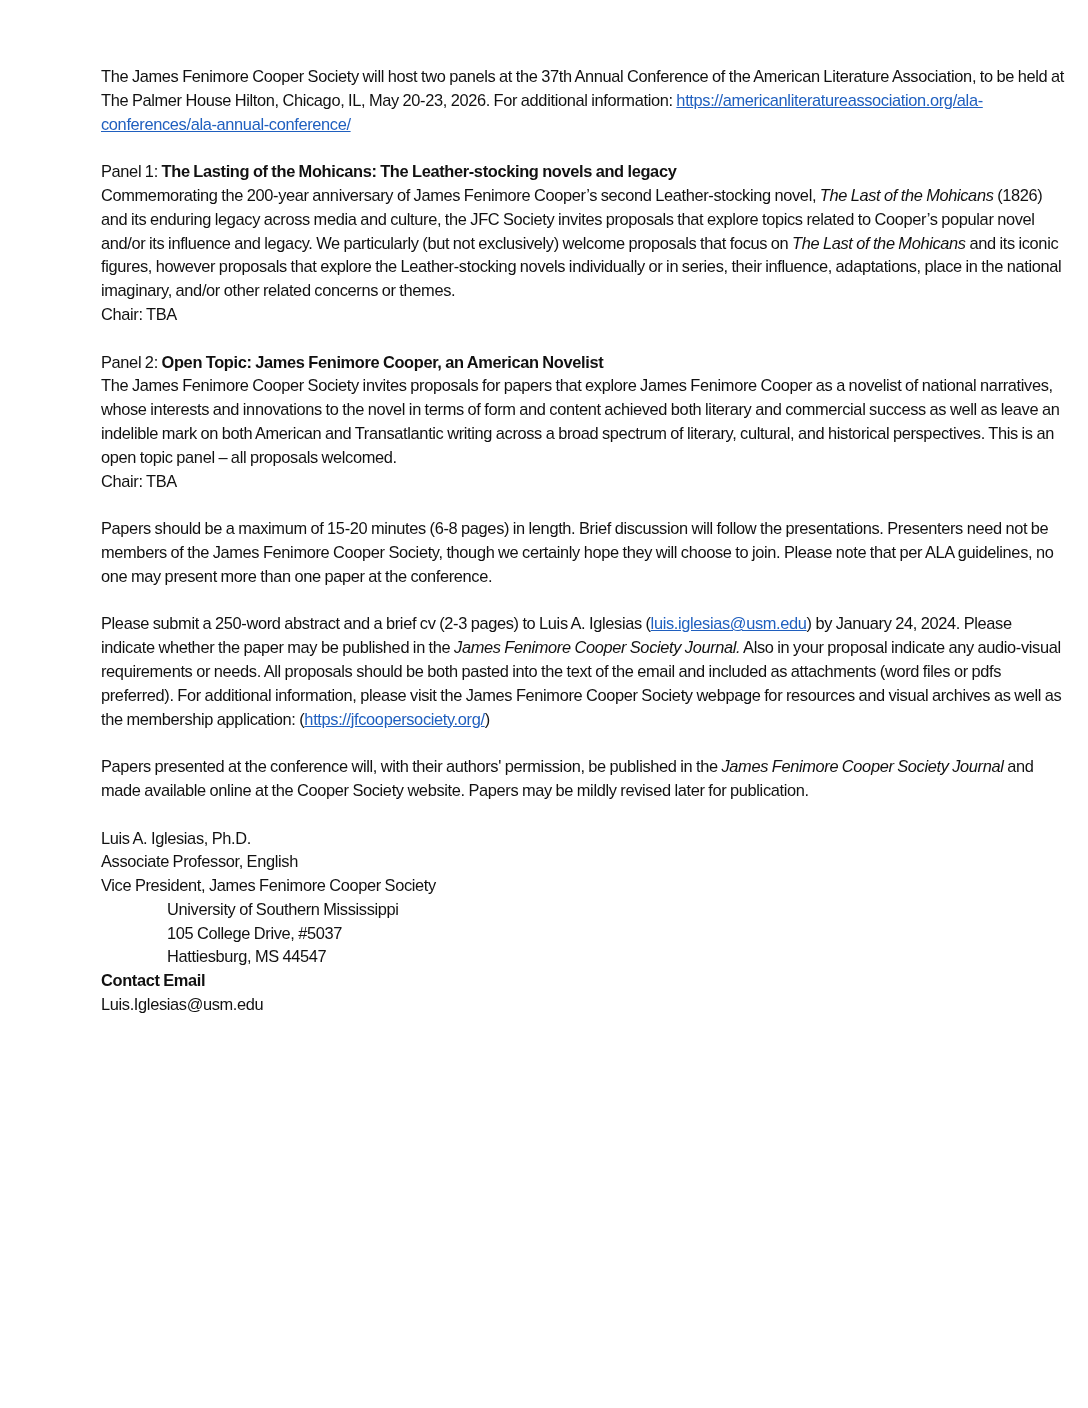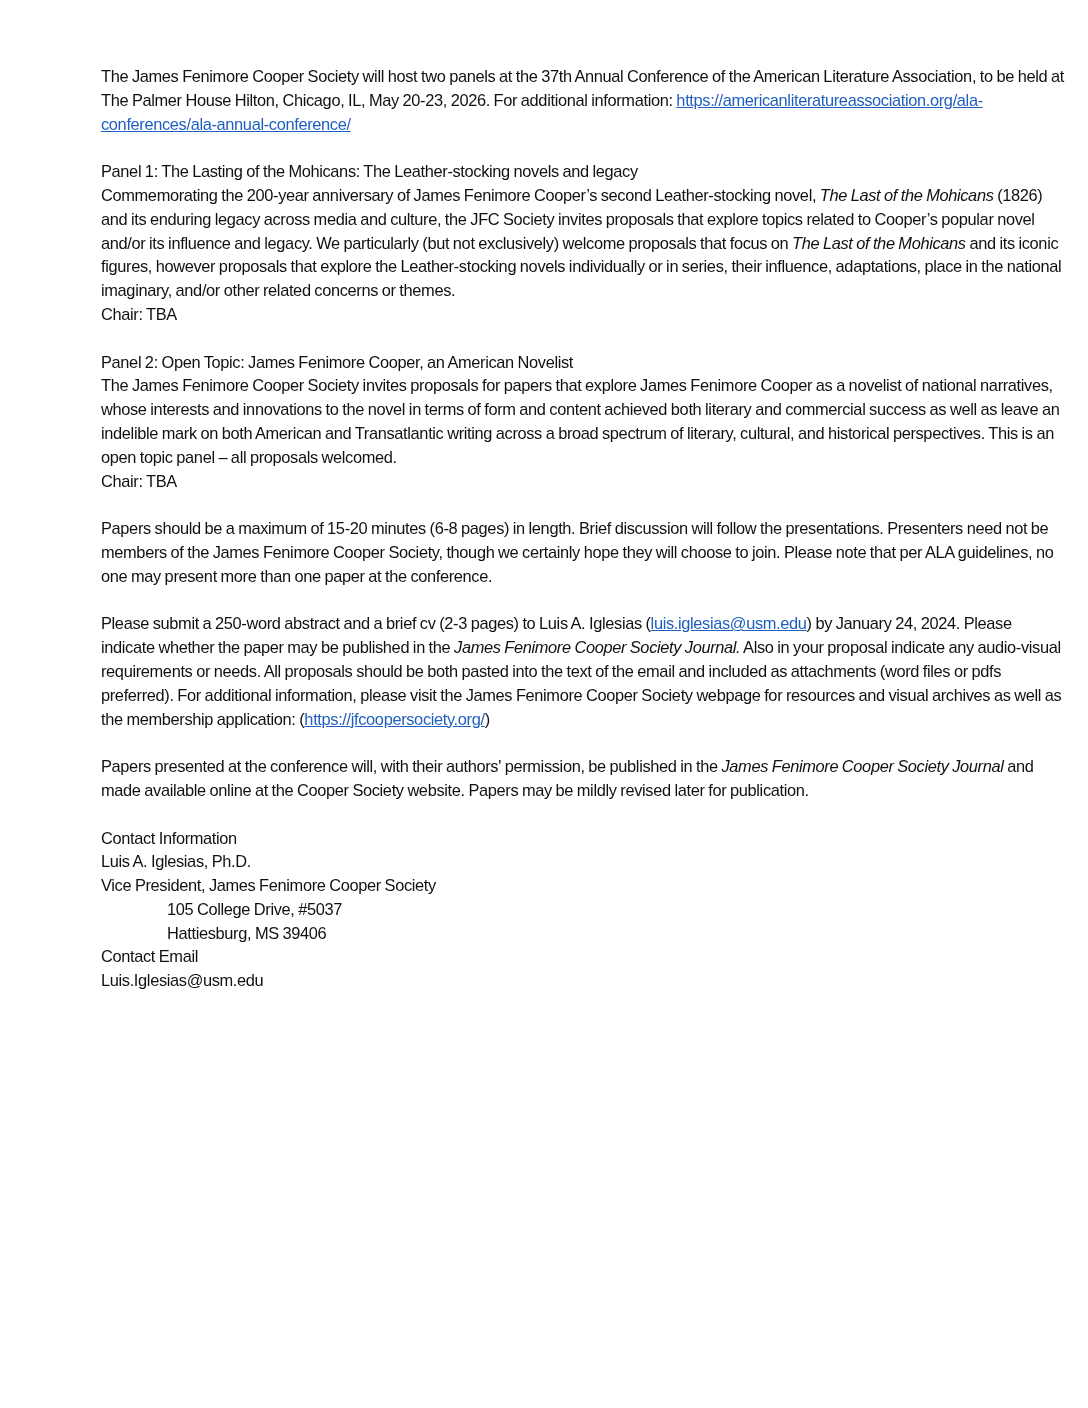--- a/index.html
+++ b/index.html
@@ -18,21 +18,21 @@
       width: 965px;
       font-size: 16.4px;
       line-height: 23.8px;
       letter-spacing: -0.35px;
       word-spacing: -0.5px;
       margin-left: 37px;
     }
     p { margin: 0 0 23.8px 0; }
     .line { display: block; }
     a.link { color: #1f5fbf; text-decoration: underline; }
-    b { font-weight: normal; }
+    b { font-weight: bold; }
     i { }
     .indent { padding-left: 66px; }
     .contact .line { display: block; }
   </style>
 </head>
 <body>
 
 <div class="page">
 
   <p>
@@ -55,22 +55,23 @@
 
   <p>
     <span>Please submit a 250-word abstract and a brief cv (2-3 pages) to Luis A. Iglesias (</span><a class="link" href="#">luis.iglesias@usm.edu</a><span>)  by January 24, 2024. Please indicate whether the paper may be published in the </span><i>James Fenimore Cooper Society Journal.</i><span> Also in your proposal indicate any audio-visual requirements or needs. All proposals should be both pasted into the text of the email and included as attachments (word files or pdfs preferred). For additional information, please visit the James Fenimore Cooper Society webpage for resources and visual archives as well as the membership application: (</span><a class="link" href="#">https://jfcoopersociety.org/</a><span>)</span>
   </p>
 
   <p>
     <span>Papers presented at the conference will, with their authors' permission, be published in the </span><i>James Fenimore Cooper Society Journal</i><span> and made available online at the Cooper Society website. Papers may be mildly revised later for publication.</span>
   </p>
 
   <div class="contact">
-    <b class="line">Contact Information</b>
     <span class="line">Luis A. Iglesias, Ph.D.</span>
+    <span class="line">Associate Professor, English</span>
     <span class="line">Vice President, James Fenimore Cooper Society</span>
+    <span class="line indent">University of Southern Mississippi</span>
     <span class="line indent">105 College Drive, #5037</span>
-    <span class="line indent">Hattiesburg, MS  39406</span>
+    <span class="line indent">Hattiesburg, MS  44547</span>
     <b class="line">Contact Email</b>
     <span class="line">Luis.Iglesias@usm.edu</span>
   </div>
 
 </div>
 
 </body></html>

